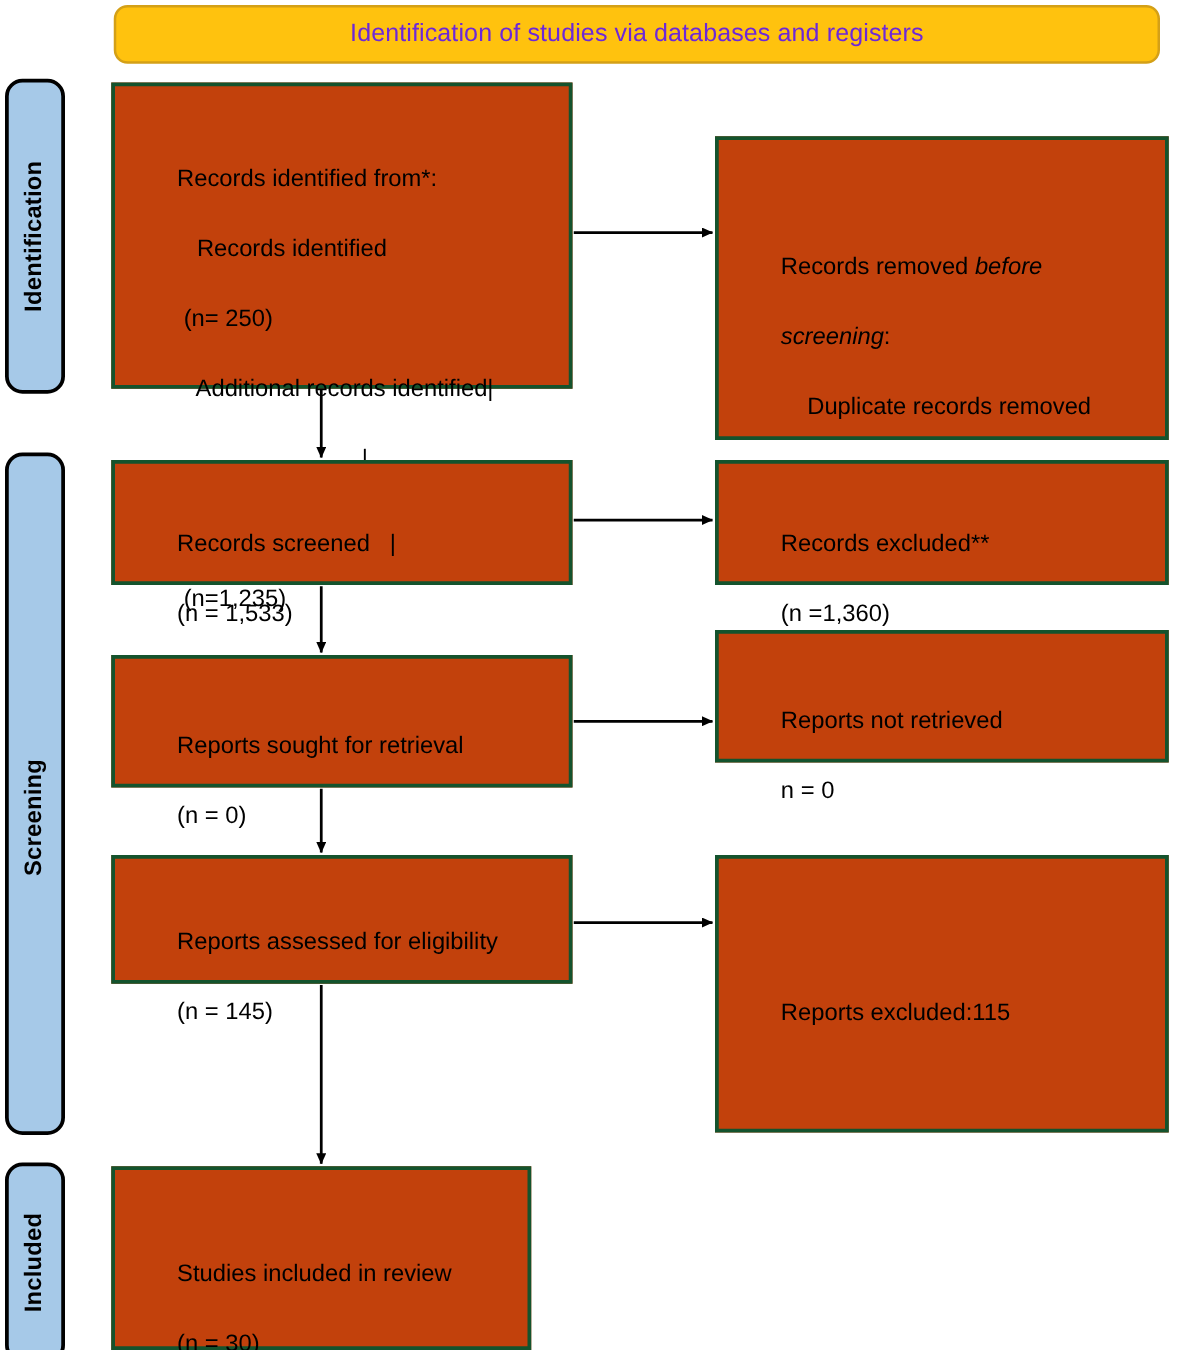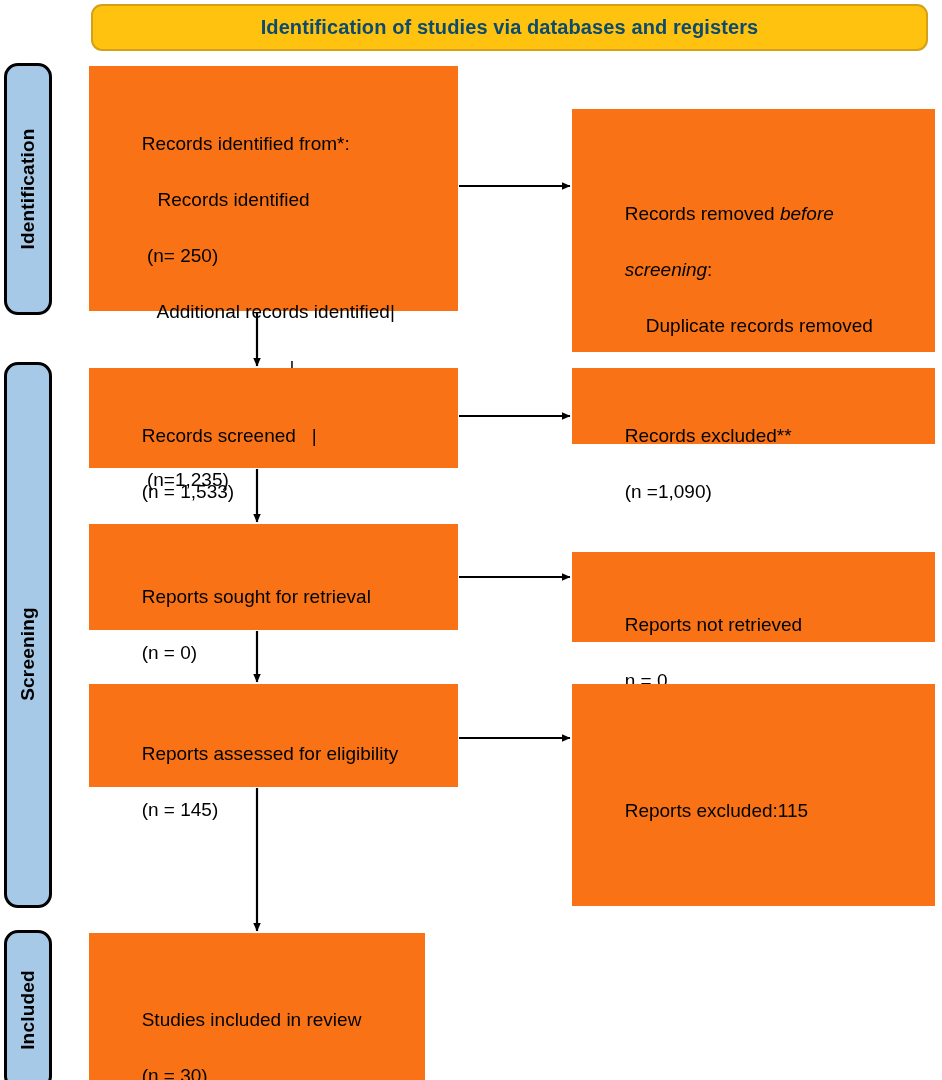--- a/index.html
+++ b/index.html
@@ -29,22 +29,22 @@
     background: #FFC20E;
     border: 2px solid #D4A017;
     border-radius: 11px;
     display: flex;
     align-items: center;
     justify-content: center;
     box-sizing: border-box;
   }
   .header-bar .title {
     font-size: 20px;
-    font-weight: bold;
-    color: #0c4a6e;
+    font-weight: normal;
+    color: #6d28d9;
     letter-spacing: 0.1px;
     white-space: nowrap;
   }
 
   
   .stage-bar {
     position: absolute;
     background: #A6C9E8;
     border: 3px solid #000000;
     border-radius: 14px;
@@ -58,22 +58,22 @@
     white-space: nowrap;
     font-size: 19px;
     font-weight: bold;
     color: #000;
     letter-spacing: 0.2px;
   }
 
   
   .flow-box {
     position: absolute;
-    background: #f97316;
-    border: 3px solid #f97316;
+    background: #c2410c;
+    border: 3px solid #14532d;
     box-sizing: border-box;
     padding: 0;
   }
   .flow-box .box-text {
     font-size: 19px;
     line-height: 28px;
     color: #000;
     white-space: pre-wrap;
     position: absolute;
     left: 18px;
@@ -133,35 +133,35 @@
     </div>
   </div>
 
   <div class="flow-box" style="left:89px; top:368px; width:369px; height:100px;">
     <div class="box-text" style="top:23px;">
       <span>Records screened   |</span><br>
       <span>(n = 1,533)</span>
     </div>
   </div>
 
-  <div class="flow-box" style="left:572px; top:368px; width:363px; height:76px;">
+  <div class="flow-box" style="left:572px; top:368px; width:363px; height:100px;">
     <div class="box-text" style="top:23px;">
       <span>Records excluded**</span><br>
-      <span>(n =1,090)</span>
+      <span>(n =1,360)</span>
     </div>
   </div>
 
   <div class="flow-box" style="left:89px; top:524px; width:369px; height:106px;">
     <div class="box-text" style="top:28px;">
       <span>Reports sought for retrieval</span><br>
       <span>(n = 0)</span>
     </div>
   </div>
 
-  <div class="flow-box" style="left:572px; top:552px; width:363px; height:90px;">
+  <div class="flow-box" style="left:572px; top:504px; width:363px; height:106px;">
     <div class="box-text" style="top:28px;">
       <span>Reports not retrieved</span><br>
       <span>n = 0</span>
     </div>
   </div>
 
   <div class="flow-box" style="left:89px; top:684px; width:369px; height:103px;">
     <div class="box-text" style="top:25px;">
       <span>Reports assessed for eligibility</span><br>
       <span>(n = 145)</span>

